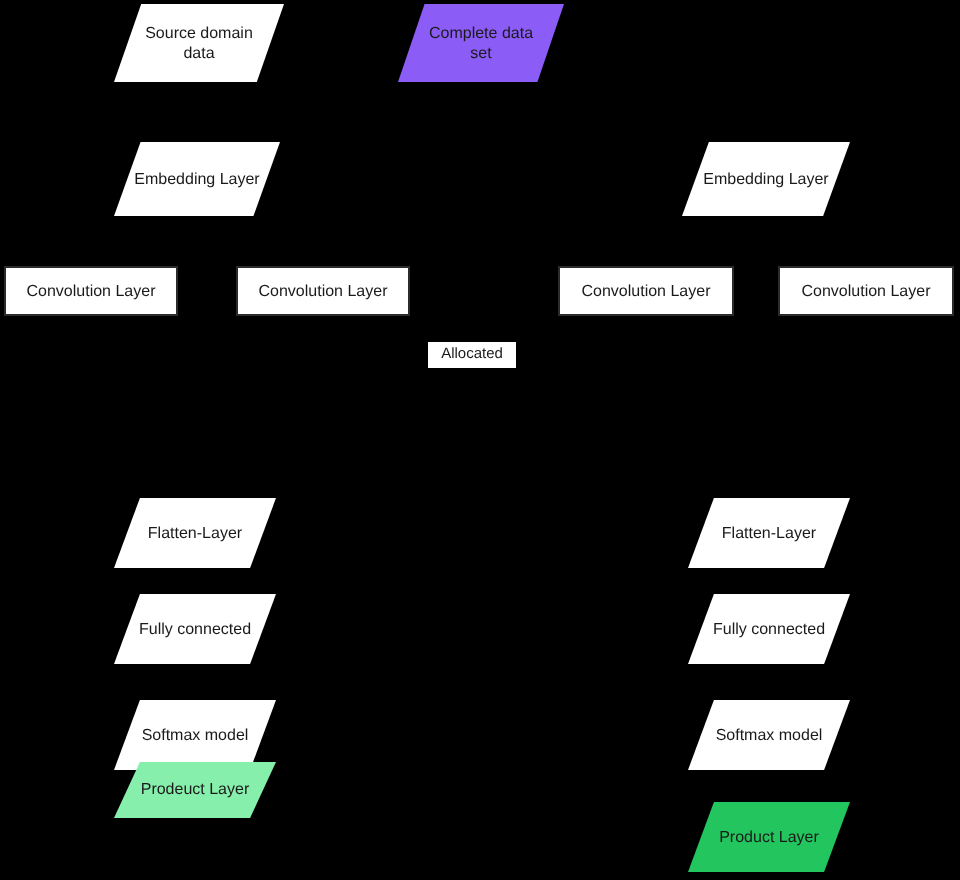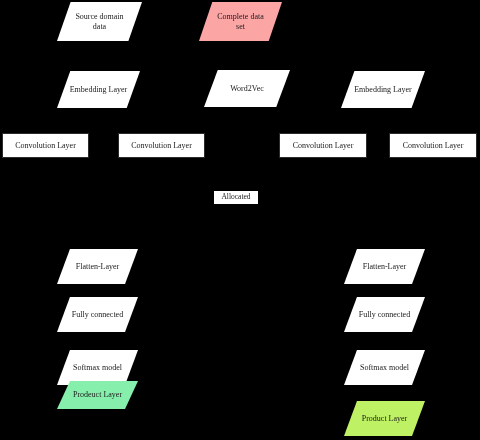--- a/index.html
+++ b/index.html
@@ -7,21 +7,21 @@
     margin: 0;
     padding: 0;
     background: #000000;
   }
   #canvas {
     position: relative;
     width: 480px;
     height: 440px;
     background: #000000;
     overflow: hidden;
-    font-family: Liberation Serif, serif;
+    font-family: Liberation Sans, sans-serif;
   }
 
   
   .para {
     position: absolute;
     background: #ffffff;
     color: #1a1a1a;
     box-sizing: border-box;
     display: flex;
     align-items: center;
@@ -56,40 +56,36 @@
     position: absolute;
     background: #ffffff;
     color: #1a1a1a;
     box-sizing: border-box;
     display: flex;
     align-items: center;
     justify-content: center;
     text-align: center;
     line-height: 1.1;
     white-space: nowrap;
-    margin-top: 20px;
   }
 </style>
 </head>
 <body>
 
 <div id="canvas" style="background: rgb(0, 0, 0);">
     <div class="para" style="left: 57px; top: 2px; width: 85px; height: 39px; font-size: 8px; background: rgb(255, 255, 255); color: rgb(26, 26, 26);">
       <span class="txt">Source domain
 data</span>
     </div>
-    <div class="para" style="left: 199px; top: 2px; width: 83px; height: 39px; font-size: 8px; background: #fca5a5; color: rgb(26, 26, 26); align-items: center;">
+    <div class="para" style="left: 199px; top: 2px; width: 83px; height: 39px; font-size: 8px; background: #8b5cf6; color: rgb(26, 26, 26); align-items: center;">
       <span class="txt">Complete data
 set</span>
     </div>
     <div class="para" style="left: 57px; top: 71px; width: 83px; height: 37px; font-size: 8px; background: rgb(255, 255, 255); color: rgb(26, 26, 26);">
       <span class="txt">Embedding Layer</span>
-    </div>
-    <div class="para" style="left: 204px; top: 70px; width: 86px; height: 37px; font-size: 8px; background: rgb(255, 255, 255); color: rgb(26, 26, 26);">
-      <span class="txt">Word2Vec</span>
     </div>
     <div class="para" style="left: 341px; top: 71px; width: 84px; height: 37px; font-size: 8px; background: rgb(255, 255, 255); color: rgb(26, 26, 26);">
       <span class="txt">Embedding Layer</span>
     </div>
     <div class="rect" style="left: 2px; top: 133px; width: 87px; height: 25px; font-size: 8px; background: rgb(255, 255, 255); color: rgb(26, 26, 26); border-color: rgb(43, 43, 43);">
       <span class="txt">Convolution Layer</span>
     </div>
     <div class="rect" style="left: 118px; top: 133px; width: 87px; height: 25px; font-size: 8px; background: rgb(255, 255, 255); color: rgb(26, 26, 26); border-color: rgb(43, 43, 43);">
       <span class="txt">Convolution Layer</span>
     </div>
@@ -116,16 +112,16 @@
     </div>
     <div class="para" style="left: 57px; top: 350px; width: 81px; height: 35px; font-size: 8px; background: rgb(255, 255, 255); color: rgb(26, 26, 26);">
       <span class="txt">Softmax model</span>
     </div>
     <div class="para" style="left: 344px; top: 350px; width: 81px; height: 35px; font-size: 8px; background: rgb(255, 255, 255); color: rgb(26, 26, 26);">
       <span class="txt">Softmax model</span>
     </div>
     <div class="para" style="left: 57px; top: 381px; width: 81px; height: 28px; font-size: 8px; background: #86efac; color: rgb(26, 26, 26);">
       <span class="txt">Prodeuct Layer</span>
     </div>
-    <div class="para" style="left: 344px; top: 401px; width: 81px; height: 35px; font-size: 8px; background: #bef264; color: rgb(26, 26, 26);">
+    <div class="para" style="left: 344px; top: 401px; width: 81px; height: 35px; font-size: 8px; background: #22c55e; color: rgb(26, 26, 26);">
       <span class="txt">Product Layer</span>
     </div>
   </div>
 
 </body></html>

